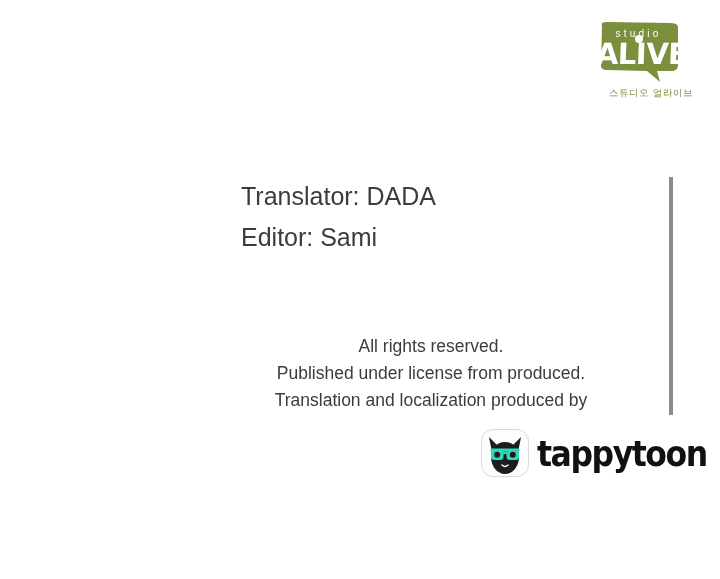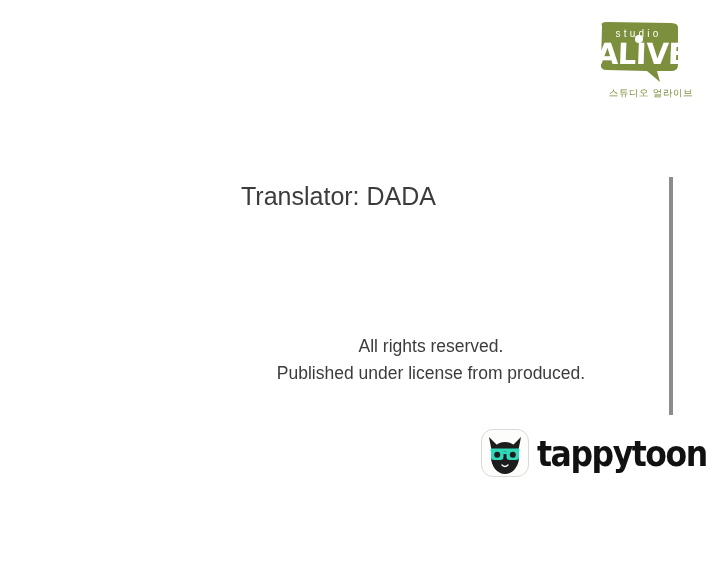--- a/index.html
+++ b/index.html
@@ -184,25 +184,27 @@
       <div class="alive-dot"></div>
       <div class="alive-word">ALIVE</div>
     </div>
     <div class="studio-kr">스튜디오 얼라이브</div>
   </div>
 
   <div class="credit-rule"></div>
 
   <div class="credits">
     <div class="credit-line">Translator: DADA</div>
+    <div class="credit-line">Editor: Sami</div>
   </div>
 
   <div class="legal">
     <div class="legal-line">All rights reserved.</div>
     <div class="legal-line">Published under license from produced.</div>
+    <div class="legal-line">Translation and localization produced by</div>
   </div>
 
   <div class="tappytoon">
     <div class="tt-mark">
       <svg viewBox="0 0 46 46" xmlns="http://www.w3.org/2000/svg">
         <path d="M7 7 L9.5 20 L16 16 Z" fill="#1d1d1d"></path>
         <path d="M39 7 L36.5 20 L30 16 Z" fill="#1d1d1d"></path>
         <path d="M23 12 C32 12 37 19 37 27 C37 36 31 44 23 44 C15 44 9 36 9 27 C9 19 14 12 23 12 Z" fill="#1d1d1d"></path>
         <rect x="8.5" y="18.5" width="29" height="3" rx="1.2" fill="#2fd8b8"></rect>
         <rect x="9" y="19.5" width="12.5" height="10.5" rx="3.2" fill="#2fd8b8"></rect>

